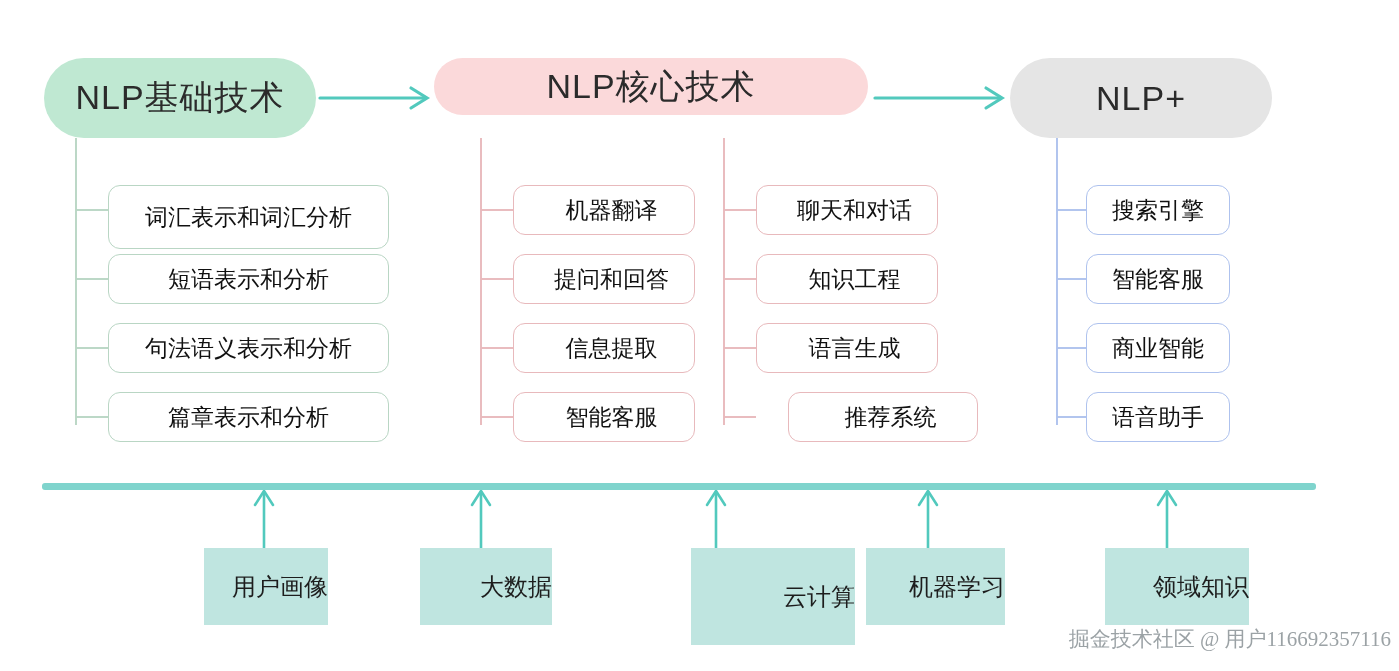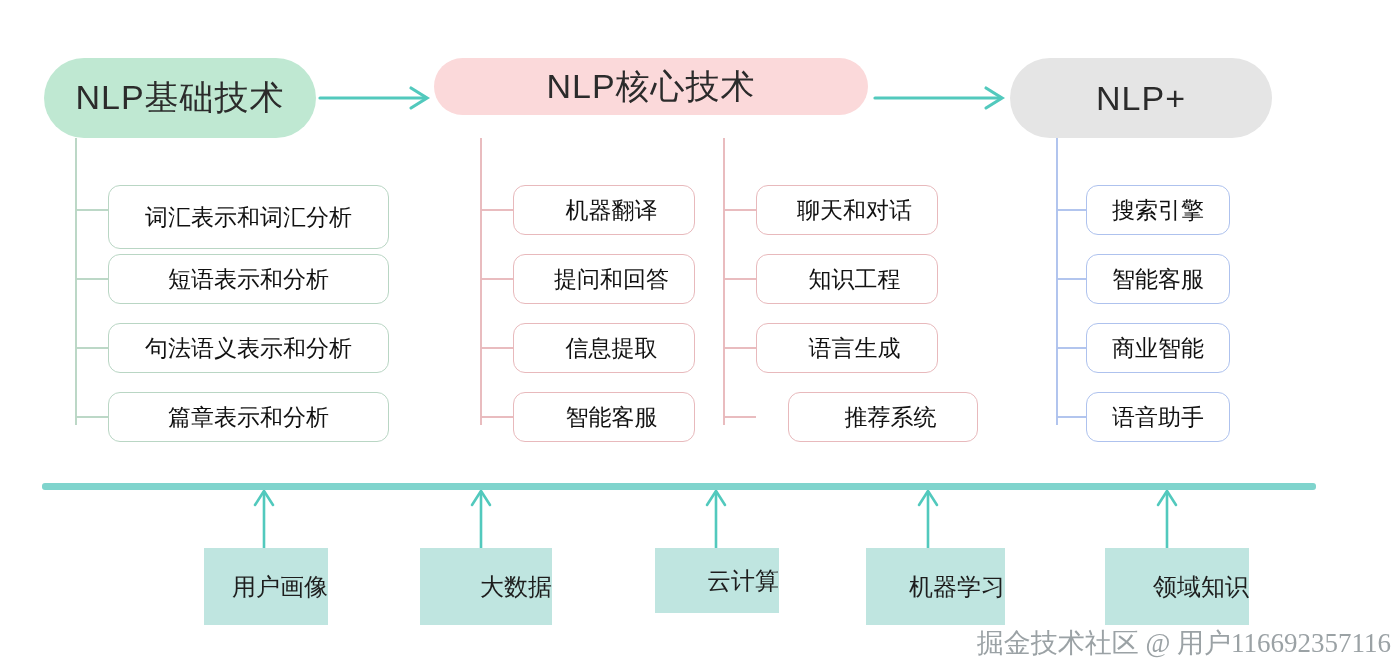--- a/index.html
+++ b/index.html
@@ -52,21 +52,21 @@
   }
   .found{
     position:absolute;
     display:flex;align-items:center;justify-content:flex-end;
     background:#bfe5e0;
     font-size:24px;color:#1d1d1d;
     white-space:nowrap;
   }
   .watermark{
     position:absolute;right:8px;top:625px;
-    font-size:27px;color:#8a9296;opacity:.85;
+    font-size:21px;color:#8a9296;opacity:.85;
     font-family:"Liberation Serif","DejaVu Serif",serif;
     white-space:nowrap;
   }
 </style>
 </head>
 <body>
 
 <div id="canvas">
 
   <svg class="conn" viewBox="0 0 1399 671">
@@ -185,21 +185,21 @@
     </div>
 
   <div class="base-bar"></div>
 
   <div class="found" style="left:204px;top:548px;width:124px;height:77px;">
     <span>用户画像</span>
     </div>
   <div class="found" style="left:420px;top:548px;width:124px;height:77px;padding-left:8px;">
     <span>大数据</span>
     </div>
-  <div class="found" style="left:655px;top:548px;width:124px;height:65px;">
+  <div class="found" style="left:691px;top:548px;width:124px;height:97px;padding-left:40px;">
     <span>云计算</span>
     </div>
   <div class="found" style="left:866px;top:548px;width:124px;height:77px;padding-left:15px;">
     <span>机器学习</span>
     </div>
   <div class="found" style="left:1105px;top:548px;width:124px;height:77px;padding-left:20px;">
     <span>领域知识</span>
     </div>
 
   <div class="watermark">掘金技术社区 @ 用户116692357116</div>

